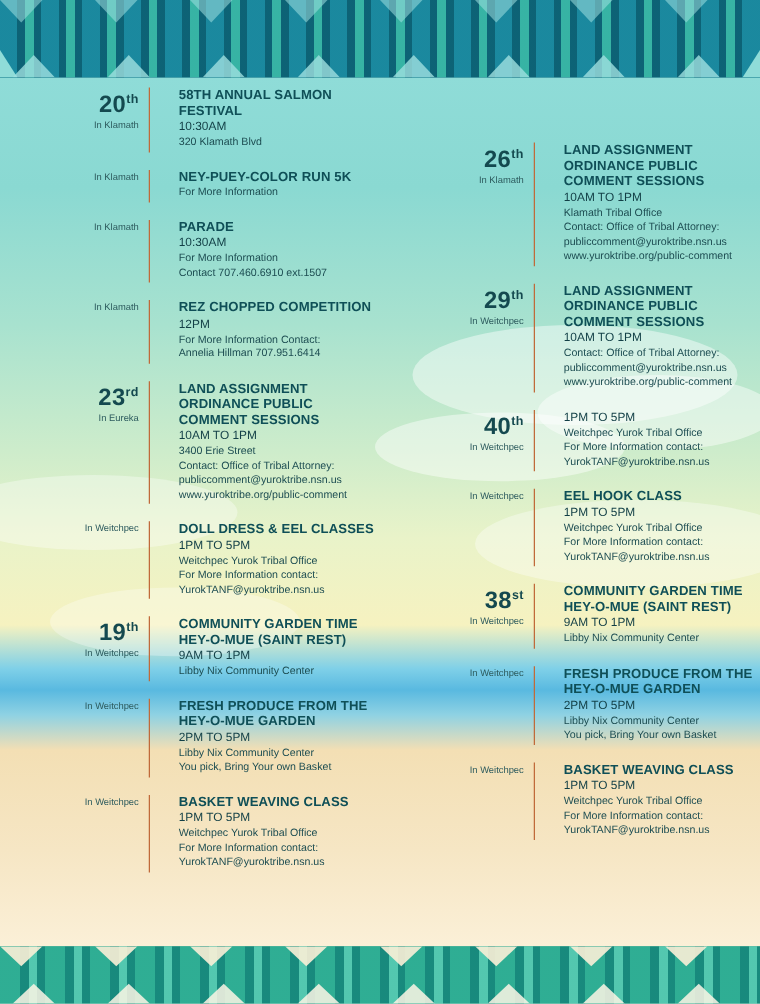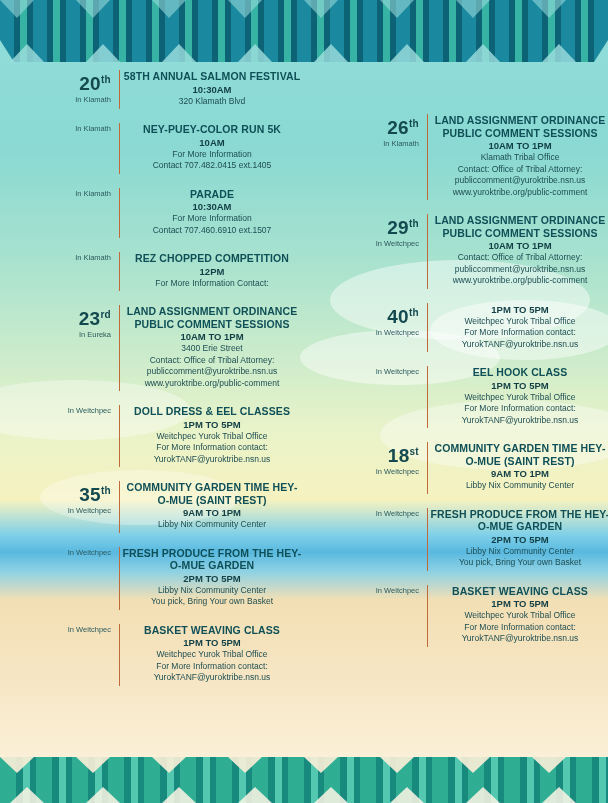--- a/index.html
+++ b/index.html
@@ -70,29 +70,28 @@
   .daycol{width:78px;text-align:right;padding-right:8px;flex:0 0 78px;}
   .daynum{
     font-size:19px;font-weight:bold;color:#14494f;line-height:19px;
     letter-spacing:.3px;
   }
   .daynum sup{font-size:10px;font-weight:bold;vertical-align:super;}
   .place{font-size:7.5px;color:#2d5b5e;line-height:11px;margin-top:1px;}
   .place-only{font-size:7.5px;color:#2d5b5e;line-height:11px;text-align:right;}
 
   .body{
-    flex:1;border-left:1.5px solid #c06a3a;padding-left:1px;
+    flex:1;border-left:1.5px solid #c06a3a;padding-left:23px;
     padding-bottom:2px;
-    text-align:center;
   }
   .title{
     font-size:10.5px;font-weight:bold;color:#0f4f57;line-height:12.5px;
     letter-spacing:.1px;text-transform:uppercase;
   }
-  .time{font-size:9.5px;font-weight:bold;color:#123f46;line-height:12px;margin-top:1px;}
+  .time{font-size:9.5px;font-weight:normal;color:#123f46;line-height:12px;margin-top:1px;}
   .line{font-size:8.5px;color:#1d4d52;line-height:11.5px;}
   .spacer{height:6px;}
 </style>
 </head>
 <body>
 
 <div class="bg"></div>
 <div class="cloud c1"></div>
 <div class="cloud c2"></div>
 <div class="cloud c3"></div>
@@ -169,23 +168,21 @@
           <div class="line">320 Klamath Blvd</div>
         </div>
       </div>
       <div class="spacer"></div>
       <div class="entry">
         <div class="daycol">
           <div class="place-only">In Klamath</div>
         </div>
         <div class="body">
           <div class="title">NEY-PUEY-COLOR RUN 5K</div>
-          <div class="time">10AM</div>
           <div class="line">For More Information</div>
-          <div class="line">Contact 707.482.0415 ext.1405</div>
         </div>
       </div>
       <div class="spacer"></div>
       <div class="entry">
         <div class="daycol">
           <div class="place-only">In Klamath</div>
         </div>
         <div class="body">
           <div class="title">PARADE</div>
           <div class="time">10:30AM</div>
@@ -195,20 +192,21 @@
       </div>
       <div class="spacer"></div>
       <div class="entry">
         <div class="daycol">
           <div class="place-only">In Klamath</div>
         </div>
         <div class="body">
           <div class="title">REZ CHOPPED COMPETITION</div>
           <div class="time">12PM</div>
           <div class="line">For More Information Contact:</div>
+          <div class="line">Annelia Hillman 707.951.6414</div>
         </div>
       </div>
       <div class="spacer"></div>
       <div class="entry">
         <div class="daycol">
           <div class="daynum"><span>23</span><sup>rd</sup></div>
           <div class="place">In Eureka</div>
         </div>
         <div class="body">
           <div class="title">LAND ASSIGNMENT ORDINANCE PUBLIC COMMENT SESSIONS</div>
@@ -228,21 +226,21 @@
           <div class="title">DOLL DRESS &amp;  EEL CLASSES</div>
           <div class="time">1PM TO 5PM</div>
           <div class="line">Weitchpec Yurok Tribal Office</div>
           <div class="line">For More Information contact:</div>
           <div class="line">YurokTANF@yuroktribe.nsn.us</div>
         </div>
       </div>
       <div class="spacer"></div>
       <div class="entry">
         <div class="daycol">
-          <div class="daynum"><span>35</span><sup>th</sup></div>
+          <div class="daynum"><span>19</span><sup>th</sup></div>
           <div class="place">In Weitchpec</div>
         </div>
         <div class="body">
           <div class="title">COMMUNITY GARDEN TIME HEY-O-MUE (SAINT REST)</div>
           <div class="time">9AM TO 1PM</div>
           <div class="line">Libby Nix Community Center</div>
         </div>
       </div>
       <div class="spacer"></div>
       <div class="entry">
@@ -322,21 +320,21 @@
           <div class="title">EEL HOOK CLASS</div>
           <div class="time">1PM TO 5PM</div>
           <div class="line">Weitchpec Yurok Tribal Office</div>
           <div class="line">For More Information contact:</div>
           <div class="line">YurokTANF@yuroktribe.nsn.us</div>
         </div>
       </div>
       <div class="spacer"></div>
       <div class="entry">
         <div class="daycol">
-          <div class="daynum"><span>18</span><sup>st</sup></div>
+          <div class="daynum"><span>38</span><sup>st</sup></div>
           <div class="place">In Weitchpec</div>
         </div>
         <div class="body">
           <div class="title">COMMUNITY GARDEN TIME HEY-O-MUE (SAINT REST)</div>
           <div class="time">9AM TO 1PM</div>
           <div class="line">Libby Nix Community Center</div>
         </div>
       </div>
       <div class="spacer"></div>
       <div class="entry">

